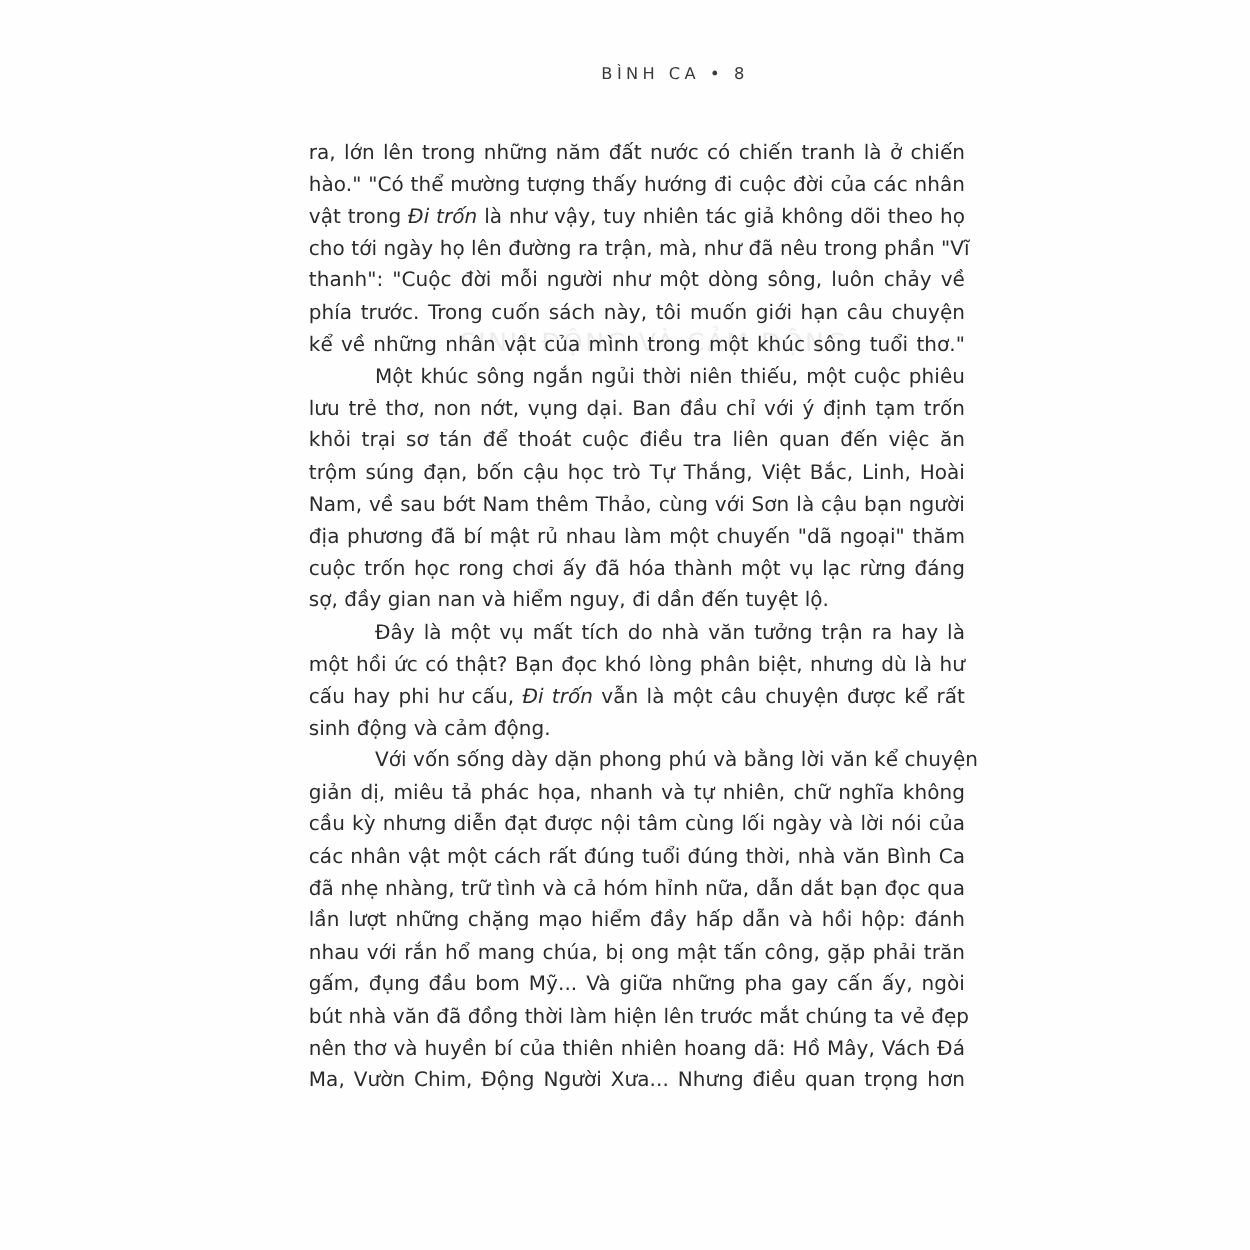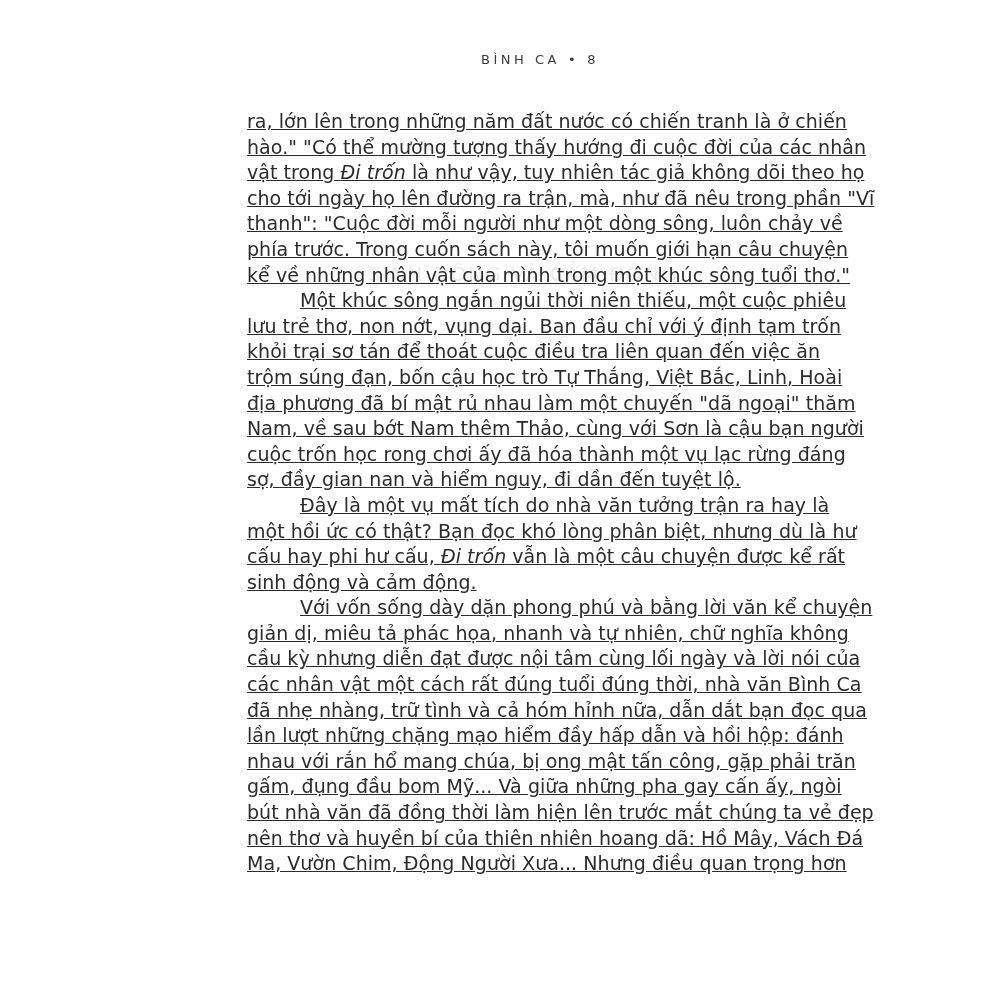--- a/index.html
+++ b/index.html
@@ -40,26 +40,25 @@
     .body-text {
       position: absolute;
       left: 247px;
       top: 109px;
       width: 525px;
     }
     .line {
       display: block;
       height: 25.6px;
       line-height: 25.6px;
-      font-size: 19px;
+      font-size: 16px;
       white-space: nowrap;
       text-align: justify;
       text-align-last: justify;
       letter-spacing: 0.05px;
-      text-decoration: underline;
     }
     .line.last {
       text-align-last: left;
     }
     .line.indent {
       padding-left: 53px;
     }
     .line em {
       font-style: italic;
     }
@@ -91,22 +90,22 @@
         <span class="line"><span>cho tới ngày họ lên đường ra trận, mà, như đã nêu trong phần "Vĩ</span></span>
         <span class="line"><span>thanh": "Cuộc đời mỗi người như một dòng sông, luôn chảy về</span></span>
         <span class="line"><span>phía trước. Trong cuốn sách này, tôi muốn giới hạn câu chuyện</span></span>
         <span class="line"><span>kể về những nhân vật của mình trong một khúc sông tuổi thơ."</span></span>
       </div>
       <div>
         <span class="line indent"><span>Một khúc sông ngắn ngủi thời niên thiếu, một cuộc phiêu</span></span>
         <span class="line"><span>lưu trẻ thơ, non nớt, vụng dại. Ban đầu chỉ với ý định tạm trốn</span></span>
         <span class="line"><span>khỏi trại sơ tán để thoát cuộc điều tra liên quan đến việc ăn</span></span>
         <span class="line"><span>trộm súng đạn, bốn cậu học trò Tự Thắng, Việt Bắc, Linh, Hoài</span></span>
+        <span class="line"><span>Nam, về sau bớt Nam thêm Thảo, cùng với Sơn là cậu bạn người</span></span>
         <span class="line"><span>địa phương đã bí mật rủ nhau làm một chuyến "dã ngoại" thăm</span></span>
-        <span class="line"><span>Nam, về sau bớt Nam thêm Thảo, cùng với Sơn là cậu bạn người</span></span>
         <span class="line"><span>cuộc trốn học rong chơi ấy đã hóa thành một vụ lạc rừng đáng</span></span>
         <span class="line last"><span>sợ, đầy gian nan và hiểm nguy, đi dần đến tuyệt lộ.</span></span>
       </div>
       <div>
         <span class="line indent"><span>Đây là một vụ mất tích do nhà văn tưởng trận ra hay là</span></span>
         <span class="line"><span>một hồi ức có thật? Bạn đọc khó lòng phân biệt, nhưng dù là hư</span></span>
         <span class="line"><span>cấu hay phi hư cấu, </span><em>Đi trốn</em><span> vẫn là một câu chuyện được kể rất</span></span>
         <span class="line last"><span>sinh động và cảm động.</span></span>
       </div>
       <div>

